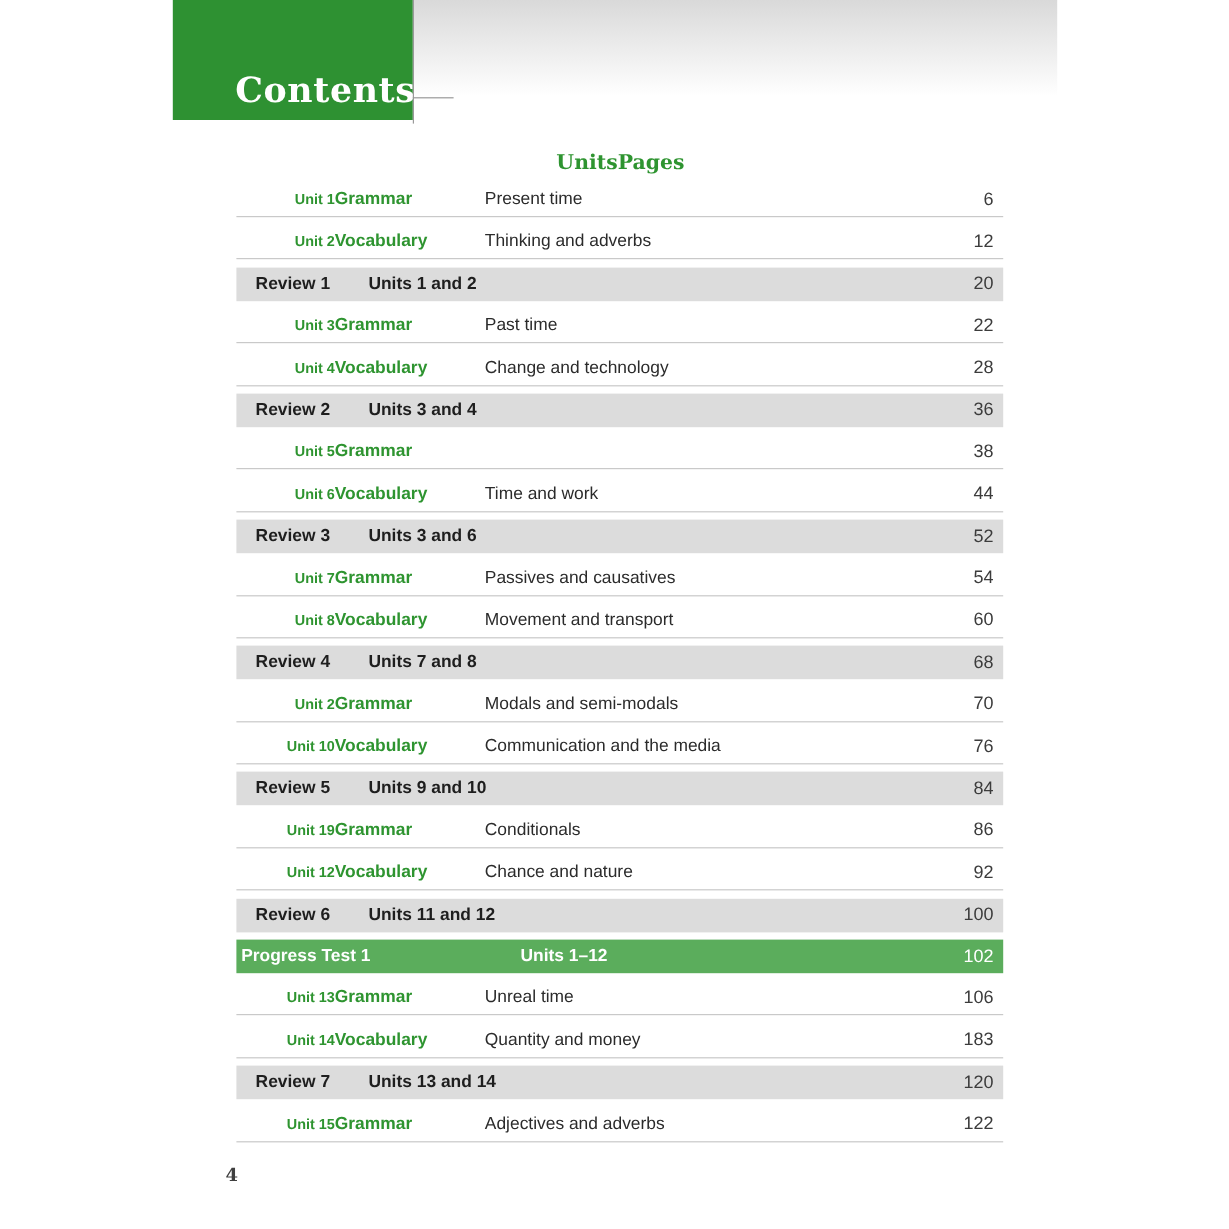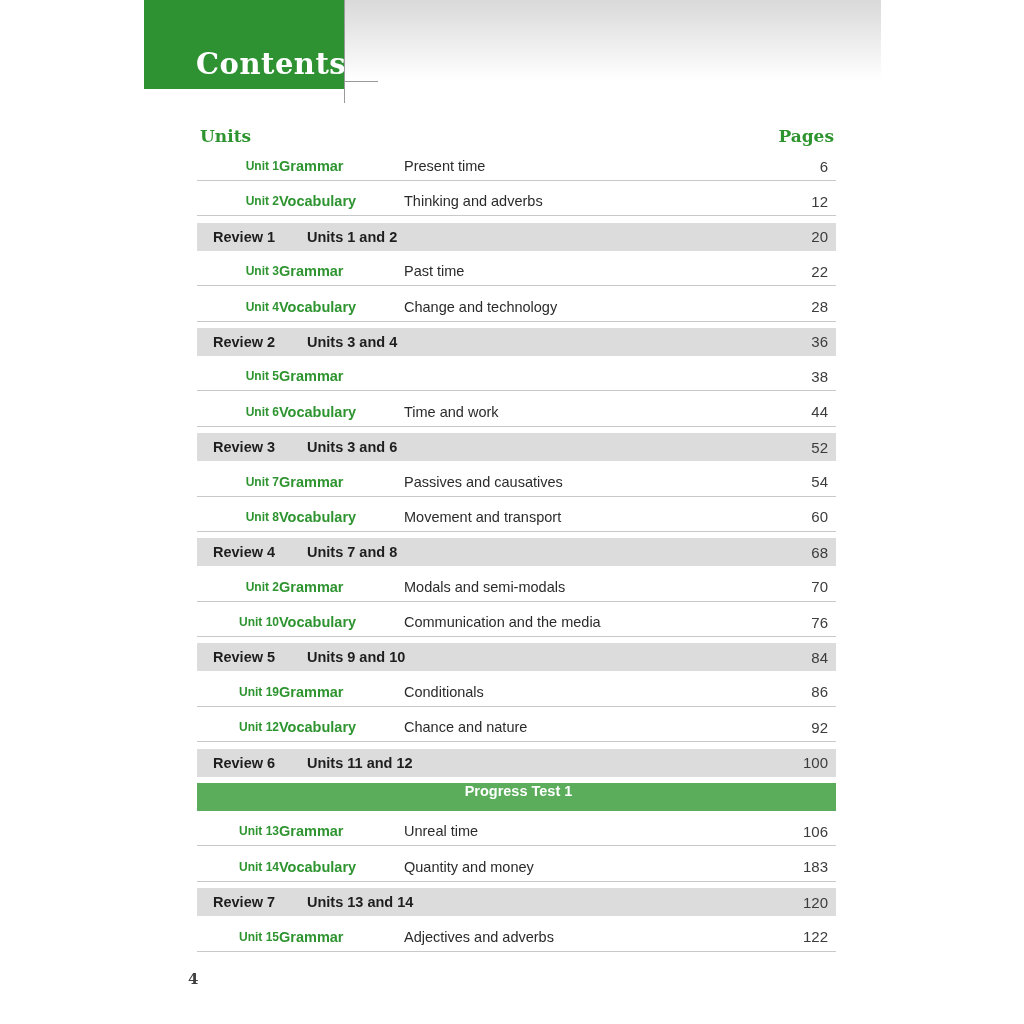--- a/index.html
+++ b/index.html
@@ -14,21 +14,21 @@
     --header-green:#2E9132;
     --text-green:#2E9430;
     --progress-green:#5BAD5C;
     --review-gray:#DCDCDC;
     --hairline:#C9C9C9;
     --body-text:#2B2B2B;
     --pagenum-text:#3C3C3C;
   }
   
   .green-banner{
-    position:absolute;left:144px;top:0;width:200px;height:89px;
+    position:absolute;left:144px;top:0;width:200px;height:100px;
     background:var(--header-green);
     display:flex;align-items:flex-end;
   }
   .green-banner .title{
     font-family:"DejaVu Serif", serif;
     font-weight:bold;
     color:#ffffff;
     font-size:29px;
     line-height:1;
     padding:0 0 10px 52px;
@@ -44,41 +44,41 @@
   }
   .crop-h{
     position:absolute;left:344px;top:81px;width:34px;height:1px;
     background:#9a9a9a;
   }
   
   .table{
     position:absolute;left:197px;top:126px;width:639px;
   }
   .table-head{
-    display:flex;justify-content:space-between;align-items:flex-start;
+    display:flex;justify-content:center;align-items:flex-start;
     height:26px;
     font-family:"DejaVu Serif", serif;
     font-weight:bold;
     font-size:17px;
     color:var(--text-green);
   }
   .table-head .h-units{padding-left:3px;}
   .table-head .h-pages{padding-right:2px;}
   .rows{margin-top:0;}
   .row{
     height:28px;
     margin-bottom:6.4px;
     display:flex;
     align-items:center;
     font-size:14.5px;
     color:var(--body-text);
   }
   .row.unit{border-bottom:1px solid var(--hairline);}
   .row.review{background:var(--review-gray);}
-  .row.progress{background:var(--progress-green);flex-direction:column;}
+  .row.progress{background:var(--progress-green);}
   .c1{flex:0 0 78px;padding-left:4px;white-space:nowrap;overflow:visible;}
   .c2{flex:0 0 125px;white-space:nowrap;}
   .c3{flex:1 1 auto;white-space:nowrap;}
   .c4{flex:0 0 auto;margin-left:auto;padding-right:8px;color:var(--pagenum-text);font-size:15px;}
   .row.unit .c1{
     font-family:Liberation Sans, sans-serif;
     font-weight:bold;
     font-size:12px;
     color:var(--text-green);
     text-align:right;

